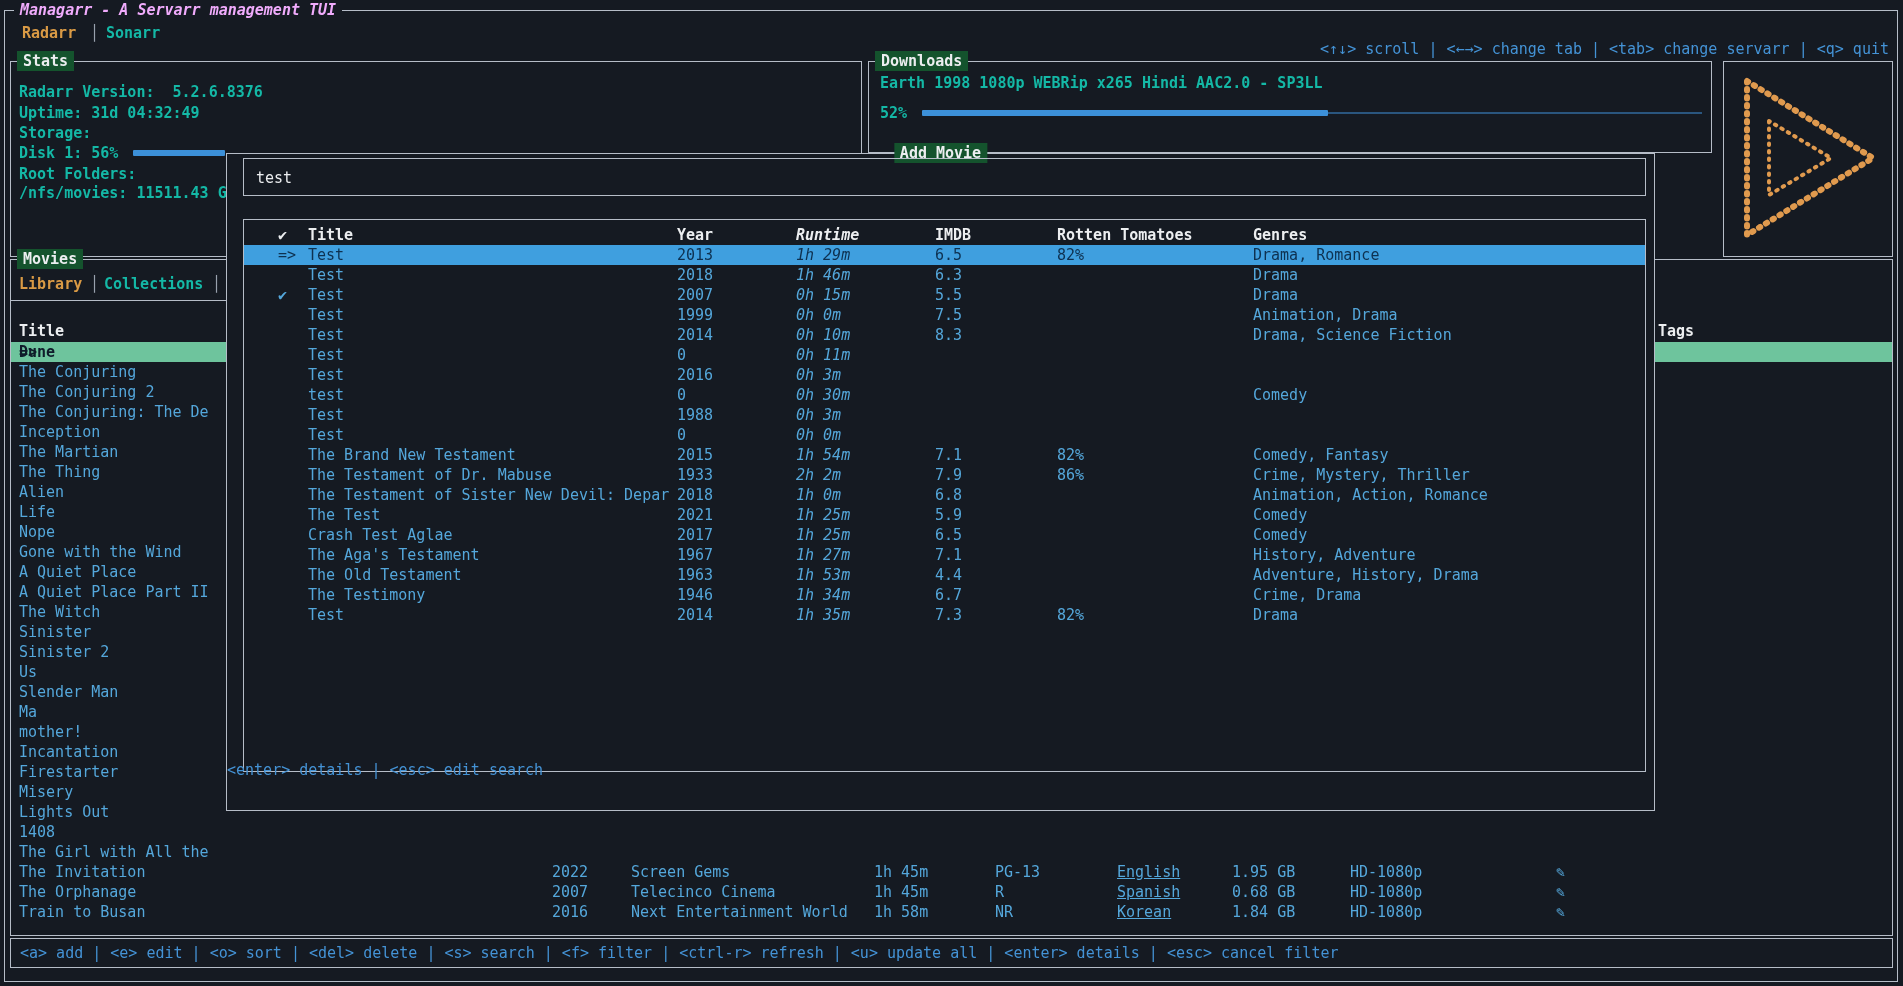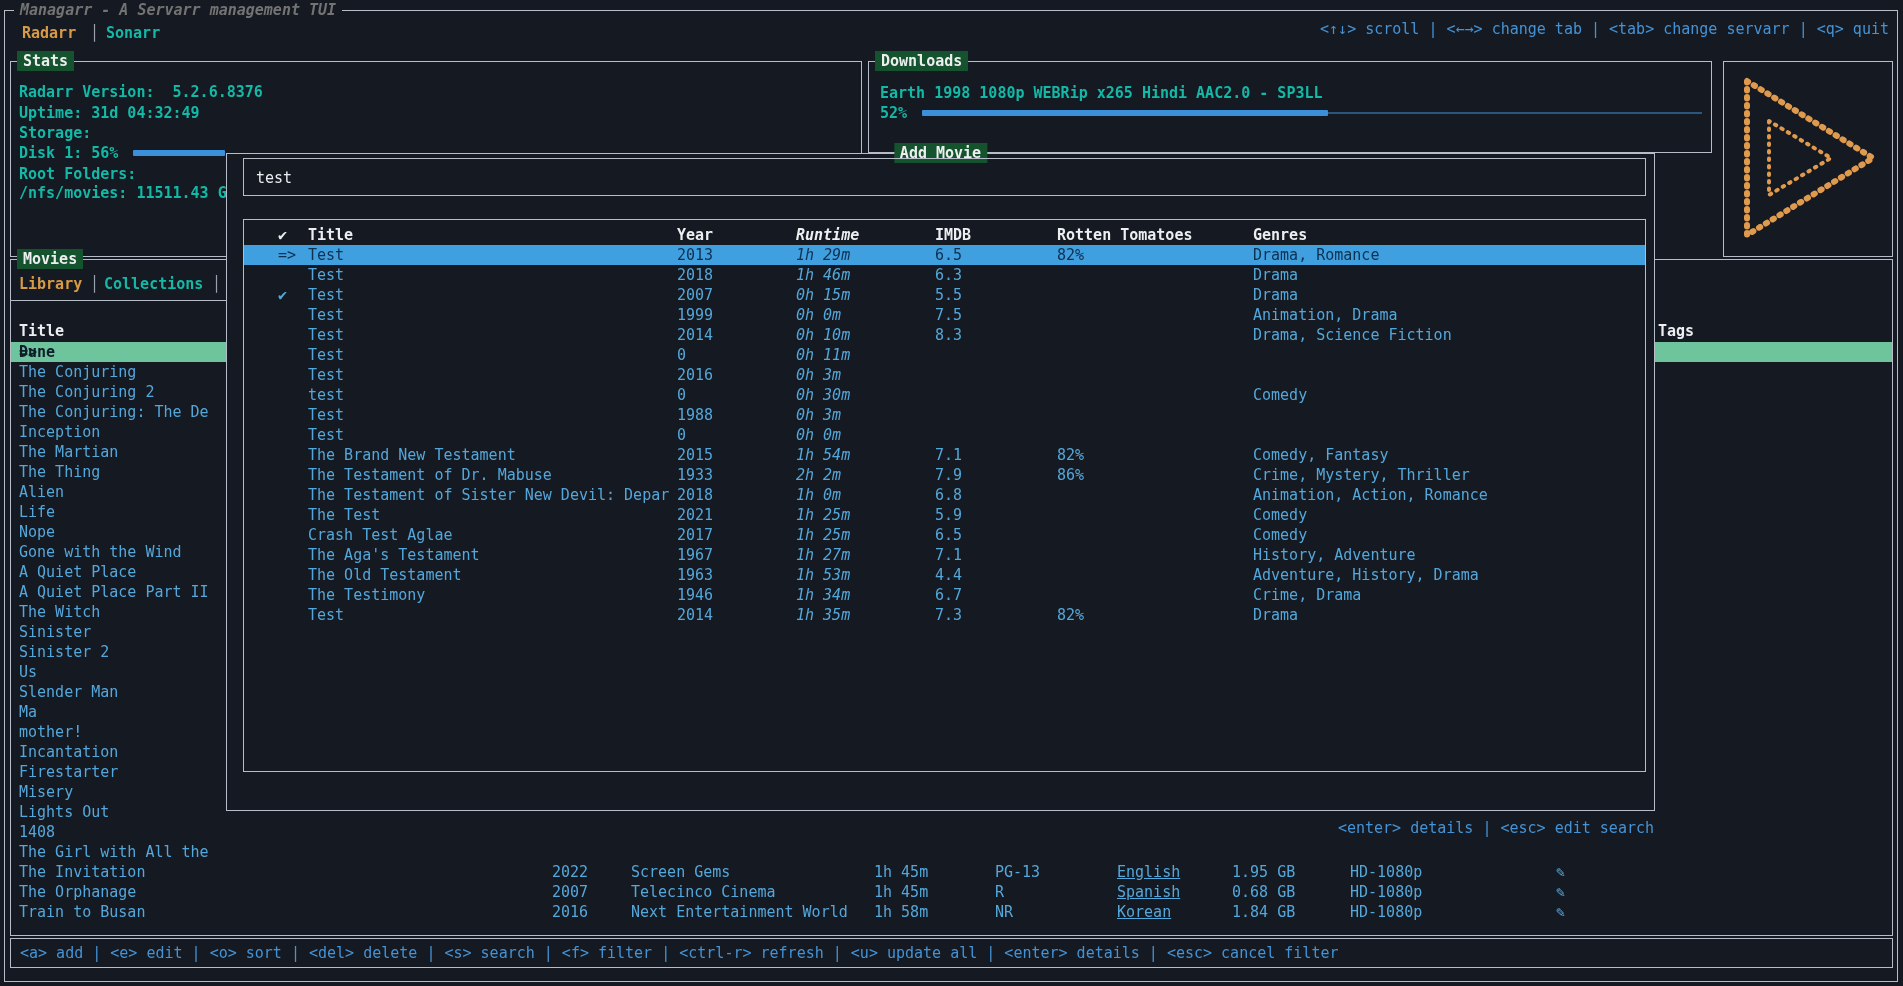--- a/index.html
+++ b/index.html
@@ -5,21 +5,21 @@
   html,body{margin:0;padding:0;background:#151a22;}
   body{position:relative;width:1903px;height:986px;overflow:hidden;
        font-family:"DejaVu Sans Mono",monospace;font-size:15px;line-height:20px;color:#eceef0;}
   .abs{position:absolute;white-space:pre;height:20px;line-height:20px;}
   .box{position:absolute;border:1px solid #b6bdc8;box-sizing:border-box;}
   .btitle{position:absolute;top:-11px;height:20px;line-height:20px;background:#14532d;
           padding:0 6px;font-weight:bold;color:#eceef0;white-space:pre;}
   .white{color:#14b8a6;font-weight:bold;}
   .hint{color:#4493d6;}
   .orange{color:#d99a45;font-weight:bold;}
-  .magenta{color:#737373;font-weight:bold;font-style:italic;}
+  .magenta{color:#f0abfc;font-weight:bold;font-style:italic;}
   .sep{color:#98a1ad;}
   .hdr{color:#eceef0;font-weight:bold;}
 
   
   .gtrack{position:absolute;height:2px;background:#2a567f;}
   .gfill{position:absolute;left:0;top:-2px;height:6px;background:#3c90d9;border-radius:1px;}
   .gsolid{position:absolute;height:6px;background:#3c90d9;border-radius:1px;}
 
   
   #movies-rows{position:absolute;left:11px;top:342px;width:1881px;}
@@ -49,36 +49,36 @@
 </style>
 </head>
 <body>
 
 <div class="box" id="app-frame" style="left:4px;top:10px;width:1894px;height:972px;"></div>
 <span class="abs magenta" style="left:14px;top:0;background:#151a22;padding:0 6px;">Managarr - A Servarr management TUI</span>
 
 <span class="abs orange" style="left:22px;top:23px;">Radarr</span>
 <span class="abs sep" style="left:90px;top:23px;">│</span>
 <span class="abs white" style="left:106px;top:23px;">Sonarr</span>
-<span class="abs hint" style="right:14px;top:19px;margin-left:36px;">&lt;↑↓&gt; scroll | &lt;←→&gt; change tab | &lt;tab&gt; change servarr | &lt;q&gt; quit</span>
+<span class="abs hint" style="right:14px;top:39px;margin-left:36px;">&lt;↑↓&gt; scroll | &lt;←→&gt; change tab | &lt;tab&gt; change servarr | &lt;q&gt; quit</span>
 
 <div class="box" style="left:10px;top:61px;width:852px;height:196px;">
   <span class="btitle" style="left:6px;">Stats</span>
   <span class="abs white" style="left:8px;top:20px;">Radarr Version:  5.2.6.8376</span>
   <span class="abs white" style="left:8px;top:41px;">Uptime: 31d 04:32:49</span>
   <span class="abs white" style="left:8px;top:61px;">Storage:</span>
   <span class="abs white" style="left:8px;top:81px;">Disk 1: 56%</span>
   <div class="gsolid" style="left:122px;top:88px;width:92px;"></div>
   <span class="abs white" style="left:8px;top:102px;">Root Folders:</span>
   <span class="abs white" style="left:8px;top:121px;">/nfs/movies: 11511.43 GB</span>
 </div>
 
 <div class="box" style="left:868px;top:61px;width:844px;height:92px;">
   <span class="btitle" style="left:6px;">Downloads</span>
-  <span class="abs white" style="left:11px;top:21px;">Earth 1998 1080p WEBRip x265 Hindi AAC2.0 - SP3LL</span>
+  <span class="abs white" style="left:11px;top:11px;">Earth 1998 1080p WEBRip x265 Hindi AAC2.0 - SP3LL</span>
   <span class="abs white" style="left:11px;top:41px;">52%</span>
   <div class="gtrack" style="left:53px;top:50px;width:780px;">
     <div class="gfill" style="width: 52%;"></div>
   </div>
 </div>
 
 <div class="box" style="left:1723px;top:61px;width:170px;height:196px;">
   <svg width="150" height="172" viewBox="0 0 150 172" style="position:absolute;left:9px;top:11px;">
     <polygon points="14,8 14,162 140,85" fill="none" stroke="#e09a4e" stroke-width="6" stroke-dasharray="1.5,6.5" stroke-linejoin="round" stroke-linecap="round"></polygon>
     <polygon points="36,48 36,122 98,85" fill="none" stroke="#e09a4e" stroke-width="4" stroke-dasharray="1.5,6" stroke-linejoin="round" stroke-linecap="round"></polygon>
@@ -656,14 +656,14 @@
           <span class="ac-title">Test</span>
           <span class="ac-year">2014</span>
           <span class="ac-runtime">1h 35m</span>
           <span class="ac-imdb">7.3</span>
           <span class="ac-rt">82%</span>
           <span class="ac-genres">Drama</span>
         </div>
       </div>
   </div>
 
-  <span class="abs hint" style="left:0;top:664px;width:100%;text-align:right;">&lt;enter&gt; details | &lt;esc&gt; edit search</span>
+  <span class="abs hint" style="left:0;top:606px;width:100%;text-align:left;">&lt;enter&gt; details | &lt;esc&gt; edit search</span>
 </div>
 
 </body></html>

